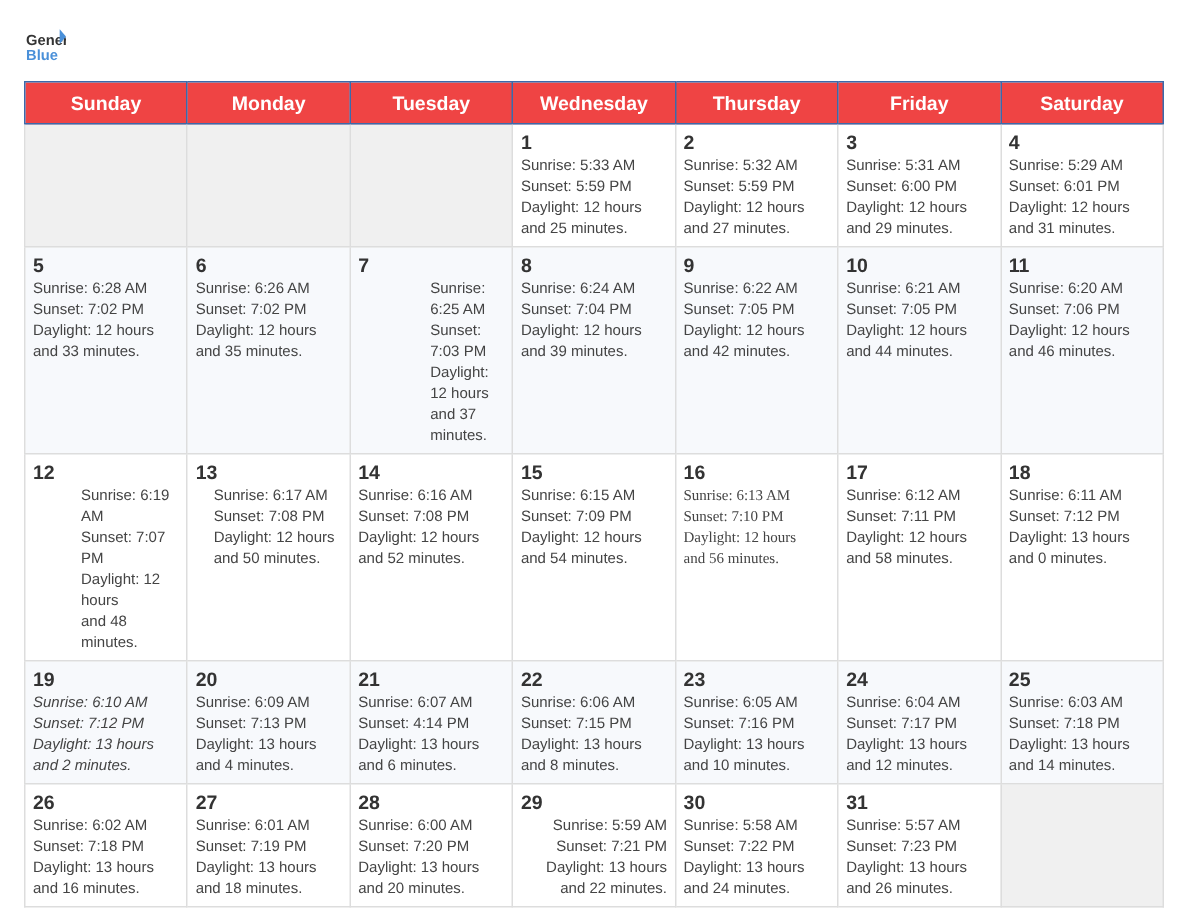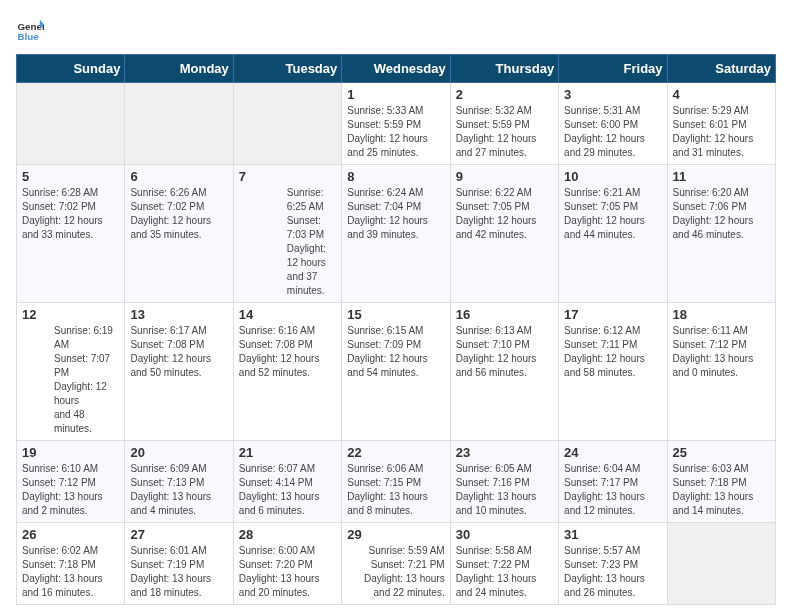--- a/index.html
+++ b/index.html
@@ -36,23 +36,23 @@
     .location {
       font-size: 16px;
       color: #555;
     }
     .calendar {
       width: 100%;
       border-collapse: collapse;
       border: 1px solid #ccc;
     }
     .calendar th {
-      background-color: #0c4a6e;
+      background-color: #ef4444;
       color: #fff;
-      text-align: right;
+      text-align: center;
       padding: 6px 4px;
       font-size: 13px;
       border: 1px solid #3a6aab;
     }
     .calendar td {
       vertical-align: top;
       padding: 4px 5px;
       border: 1px solid #ddd;
       width: 108px;
       min-height: 80px;
@@ -203,42 +203,42 @@
       <tr>
         <td>
           <span class="day-num">12</span>
           <div class="day-info" style="white-space: pre-line; margin-left: 32px;">Sunrise: 6:19 AM
 Sunset: 7:07 PM
 Daylight: 12 hours
 and 48 minutes.</div>
         </td>
         <td>
           <span class="day-num">13</span>
-          <div class="day-info" style="white-space: pre-line;">Sunrise: 6:17 AM
+          <div class="day-info" style="white-space: pre-line; margin-left: 12px;">Sunrise: 6:17 AM
 Sunset: 7:08 PM
 Daylight: 12 hours
 and 50 minutes.</div>
         </td>
         <td>
           <span class="day-num">14</span>
           <div class="day-info" style="white-space: pre-line;">Sunrise: 6:16 AM
 Sunset: 7:08 PM
 Daylight: 12 hours
 and 52 minutes.</div>
         </td>
         <td>
           <span class="day-num">15</span>
           <div class="day-info" style="white-space: pre-line;">Sunrise: 6:15 AM
 Sunset: 7:09 PM
 Daylight: 12 hours
 and 54 minutes.</div>
         </td>
         <td>
           <span class="day-num">16</span>
-          <div class="day-info" style="white-space: pre-line;">Sunrise: 6:13 AM
+          <div class="day-info" style="white-space: pre-line; font-family: Liberation Serif, serif;">Sunrise: 6:13 AM
 Sunset: 7:10 PM
 Daylight: 12 hours
 and 56 minutes.</div>
         </td>
         <td>
           <span class="day-num">17</span>
           <div class="day-info" style="white-space: pre-line;">Sunrise: 6:12 AM
 Sunset: 7:11 PM
 Daylight: 12 hours
 and 58 minutes.</div>
@@ -247,21 +247,21 @@
           <span class="day-num">18</span>
           <div class="day-info" style="white-space: pre-line;">Sunrise: 6:11 AM
 Sunset: 7:12 PM
 Daylight: 13 hours
 and 0 minutes.</div>
         </td>
       </tr>
       <tr>
         <td>
           <span class="day-num">19</span>
-          <div class="day-info" style="white-space: pre-line;">Sunrise: 6:10 AM
+          <div class="day-info" style="white-space: pre-line; font-style: italic;">Sunrise: 6:10 AM
 Sunset: 7:12 PM
 Daylight: 13 hours
 and 2 minutes.</div>
         </td>
         <td>
           <span class="day-num">20</span>
           <div class="day-info" style="white-space: pre-line;">Sunrise: 6:09 AM
 Sunset: 7:13 PM
 Daylight: 13 hours
 and 4 minutes.</div>

